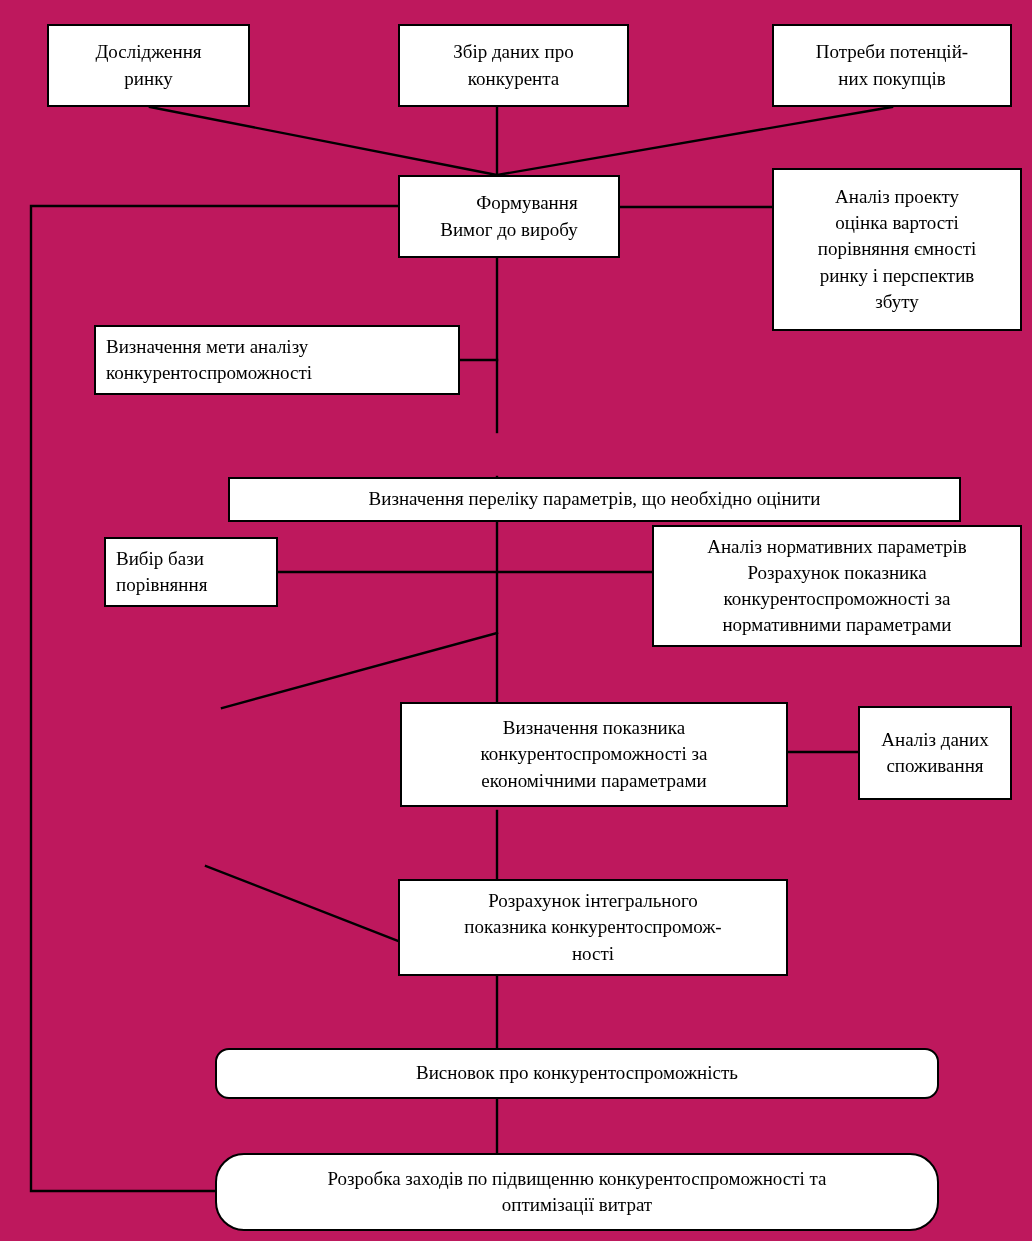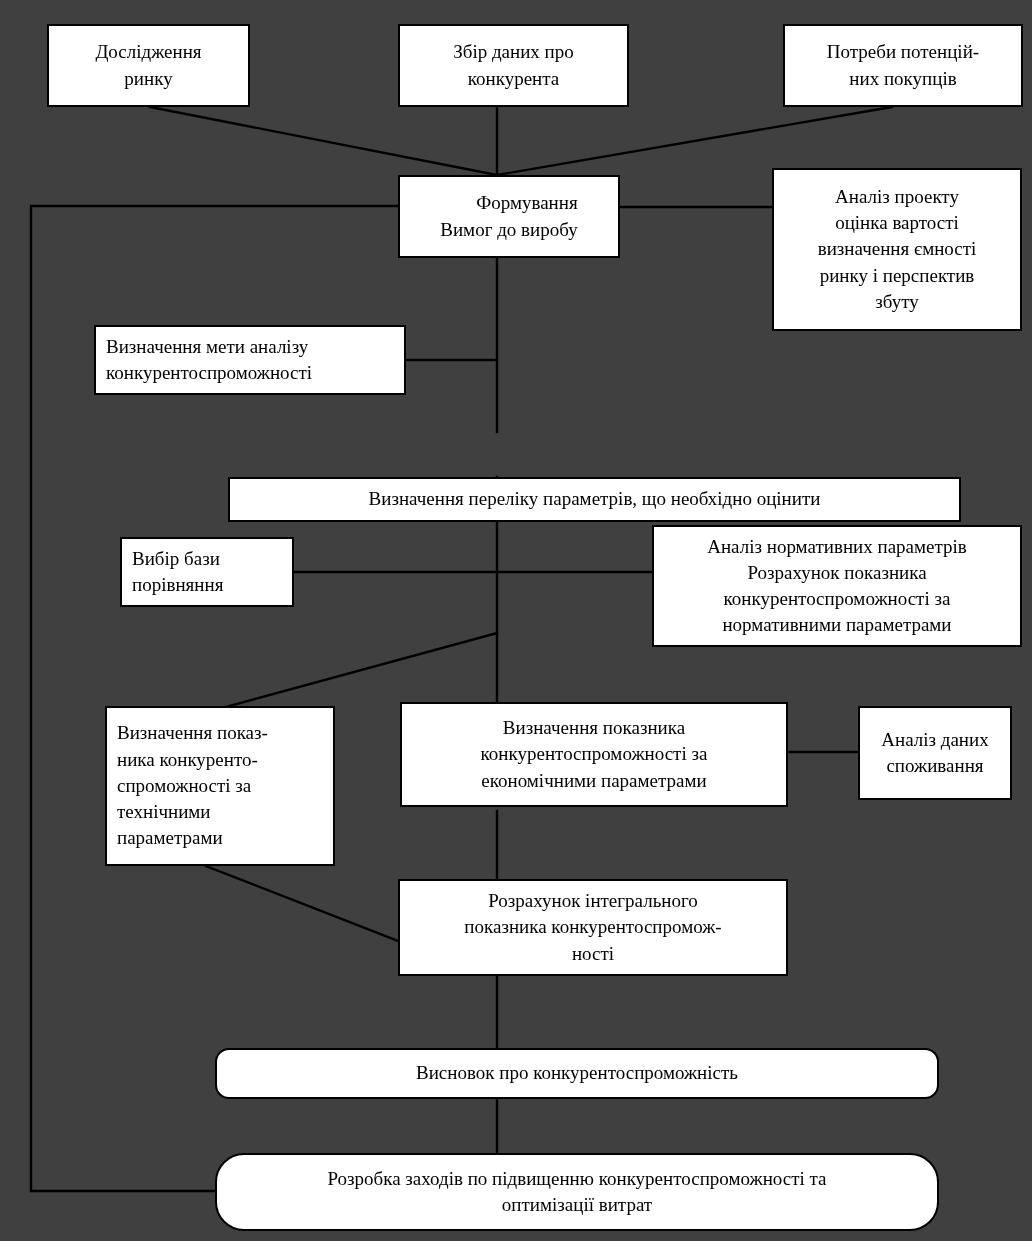--- a/index.html
+++ b/index.html
@@ -2,21 +2,21 @@
 <html><head>
 <meta charset="utf-8">
 <title>Flowchart</title>
 <style>
   html,body{margin:0;padding:0;background:#ffffff;}
   body{font-family:"Liberation Serif", serif;}
   #canvas{
     position:relative;
     width:1032px;
     height:1241px;
-    background:#404040;
+    background:#be185d;
     overflow:hidden;
   }
   .node{
     position:absolute;
     box-sizing:border-box;
     border:2px solid #000000;
     background:#ffffff;
     display:flex;
     align-items:center;
     justify-content:center;
@@ -85,50 +85,45 @@
 
     <polyline points="215,1191 31,1191 31,206 398,206"></polyline>
   </svg>
 
   <div class="node" style="left:47px;  top:24px;   width:203px; height:83px;">Дослідження
 ринку</div>
 
   <div class="node" style="left:398px; top:24px;   width:231px; height:83px;">Збір даних про
 конкурента</div>
 
-  <div class="node" style="left:772px; top:24px;   width:240px; height:83px;margin-left:11px;">Потреби потенцій-
+  <div class="node" style="left:772px; top:24px;   width:240px; height:83px;">Потреби потенцій-
 них покупців</div>
 
   <div class="node" style="left:398px; top:175px;  width:222px; height:83px;text-align:right;">Формування
 Вимог до виробу</div>
 
   <div class="node" style="left:772px; top:168px;  width:250px; height:163px;">Аналіз проекту
 оцінка вартості
-визначення ємності
+порівняння ємності
 ринку і перспектив
 збуту</div>
 
-  <div class="node left-align" style="left:94px;  top:325px;  width:312px; height:70px;">Визначення мети аналізу
+  <div class="node left-align" style="left:94px;  top:325px;  width:366px; height:70px;">Визначення мети аналізу
 конкурентоспроможності</div>
 
   <div class="node" style="left:228px; top:432px;  width:733px; height:45px;margin-top:45px;">Визначення переліку параметрів, що необхідно оцінити</div>
 
-  <div class="node left-align" style="left:104px; top:537px;  width:174px; height:70px;margin-left:16px;">Вибір бази
+  <div class="node left-align" style="left:104px; top:537px;  width:174px; height:70px;">Вибір бази
 порівняння</div>
 
   <div class="node" style="left:652px; top:525px;  width:370px; height:122px;">Аналіз нормативних параметрів
 Розрахунок показника
 конкурентоспроможності за
 нормативними параметрами</div>
 
-  <div class="node left-align" style="left:105px; top:706px;  width:230px; height:160px;">Визначення показ-
-ника конкуренто-
-спроможності за
-технічними
-параметрами</div>
 
   <div class="node" style="left:400px; top:702px;  width:388px; height:105px;">Визначення показника
 конкурентоспроможності за
 економічними параметрами</div>
 
   <div class="node" style="left:858px; top:706px;  width:154px; height:94px;">Аналіз даних
 споживання</div>
 
   <div class="node" style="left:398px; top:879px;  width:390px; height:97px;">Розрахунок інтегрального
 показника конкурентоспромож-

